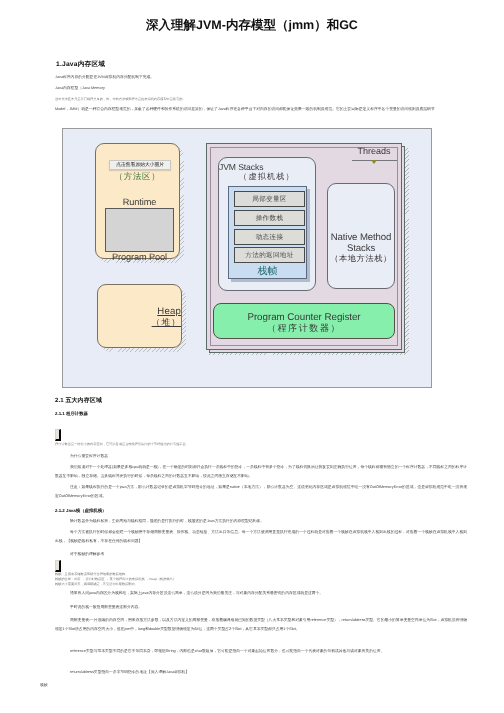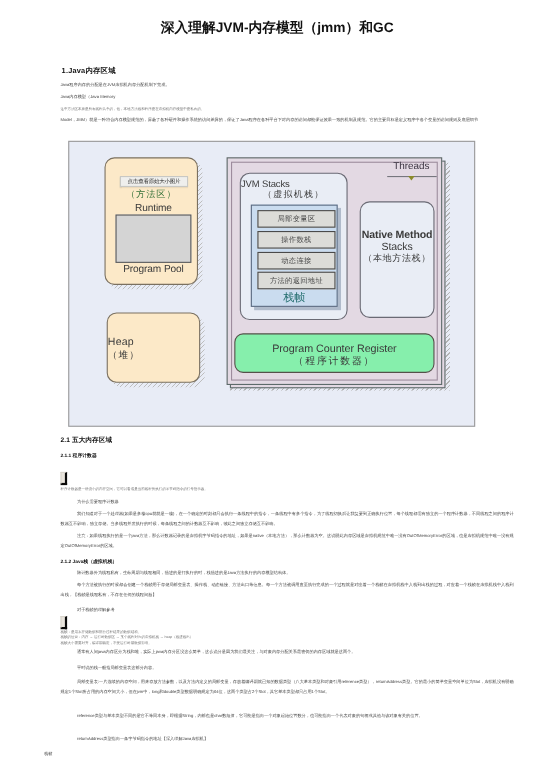--- a/index.html
+++ b/index.html
@@ -34,30 +34,30 @@
 
   .method-area{left:32px;top:14px;width:85px;height:116px;background:#fce9c8;
                border:1px solid #7a7060;border-radius:9px;}
   .method-shadow{left:36px;top:18px;width:85px;height:116px;border-radius:9px;
                  background:repeating-linear-gradient(-45deg,#bdbdbd 0 .6px,rgba(0,0,0,0) .6px 3px);}
   .tooltip{left:46px;top:31px;width:62px;height:10px;background:#efefed;
            border:1px solid #c8c8c4;font-size:5px;line-height:9px;text-align:center;color:#1c1c1c;
            box-shadow:0 1px 1px rgba(0,0,0,.13);letter-spacing:-.2px;}
   .fangfaqu{left:32px;top:42px;width:85px;text-align:center;
             font-size:8.4px;color:#38733a;letter-spacing:.8px;}
-  .rcp{left:42px;top:66px;width:69px;height:44px;background:#d4d4d4;border:1px solid #5a5a5a;
+  .rcp{left:42px;top:79px;width:69px;height:44px;background:#d4d4d4;border:1px solid #5a5a5a;
        display:flex;flex-direction:column;justify-content:center;gap:44px;}
   .rcp span{display:block;width:100%;text-align:center;font-size:9.2px;line-height:11.5px;color:#3a3a3a;font-weight:300;letter-spacing:-.1px;}
 
   .heap{left:34px;top:155px;width:85px;height:64px;background:#fce9c8;
         border:1px solid #7a7060;border-radius:9px;}
   .heap-shadow{left:38px;top:159px;width:85px;height:64px;border-radius:9px;
                background:repeating-linear-gradient(-45deg,#bdbdbd 0 .6px,rgba(0,0,0,0) .6px 3px);}
-  .heap span{display:block;width:100%;text-align:left;font-size:9.6px;line-height:11px;color:#3a3a3a;
-             font-weight:500;letter-spacing:.2px;}
+  .heap span{display:block;width:100%;text-align:right;font-size:9.6px;line-height:11px;color:#3a3a3a;
+             font-weight:500;letter-spacing:.2px;text-decoration:underline;}
   .heap span.cn{font-size:8.6px;font-weight:400;letter-spacing:1.2px;}
 
   
   .thread-shadow{left:146px;top:19px;width:200px;height:207px;
                  background:repeating-linear-gradient(-45deg,#b3b3b3 0 .7px,rgba(0,0,0,0) .7px 3px);}
   .threadbox-back{left:146px;top:17px;width:196px;height:207px;background:#e3d9e3;
                   border:1px solid #5d6a6a;}
   .threadbox{left:143px;top:14px;width:196px;height:207px;background:#e3d9e3;
              border:1.2px solid #5d6a6a;}
   .threadbox-inner{left:147px;top:18px;width:188px;height:199px;border:1px solid #9d8c9d;}
@@ -142,21 +142,21 @@
     <div class="dg frame-shadow"></div>
     <div class="dg frame">
       <div class="slot" style="top:4px">局部变量区</div>
       <div class="slot" style="top:23px">操作数栈</div>
       <div class="slot" style="top:42px">动态连接</div>
       <div class="slot" style="top:60px">方法的返回地址</div>
       <div class="frame-label">栈帧</div>
     </div>
 
     <div class="dg nms">
-      <span class="ttl" style="margin-top:24px;font-weight:bold;">Native Method</span>
+      <span class="ttl" style="margin-top:48px;">Native Method</span>
       <span class="ttl">Stacks</span>
       <span class="sub">（本地方法栈）</span>
     </div>
 
     <div class="dg pcr">
       <span class="ttl" style="margin-top:8px">Program Counter Register</span>
       <span class="sub">（程序计数器）</span>
     </div>
 
   </div>

